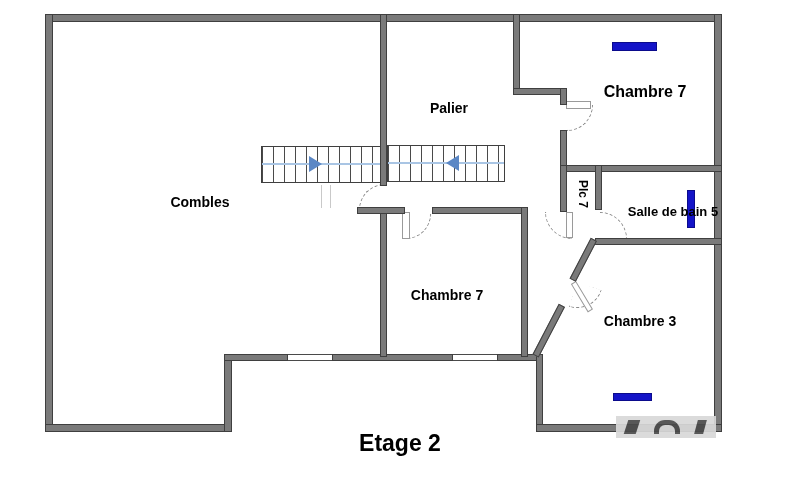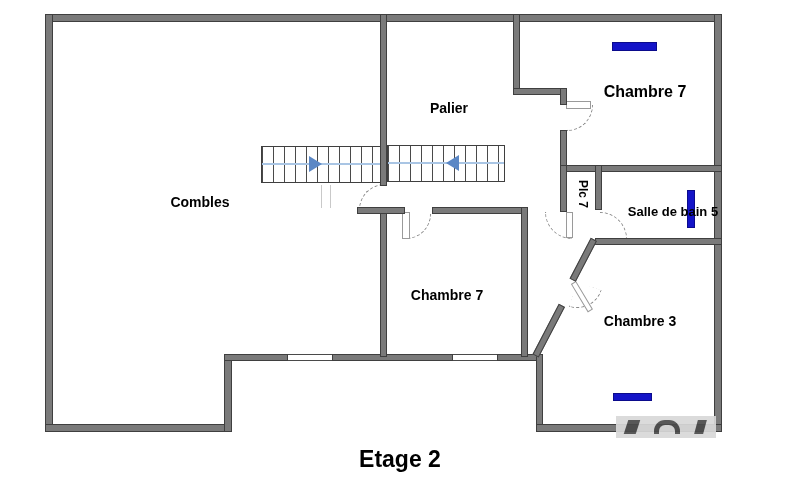--- a/index.html
+++ b/index.html
@@ -97,15 +97,15 @@
   </div>
 
   <div class="lbl" style="left:148px;top:194px;width:104px;font-size:14px;">Combles</div>
   <div class="lbl" style="left:409px;top:100px;width:80px;font-size:14px;text-align:center;">Palier</div>
   <div class="lbl" style="left:595px;top:83px;width:100px;font-size:16px;">Chambre 7</div>
   <div class="lbl" style="left:561px;top:187px;width:44px;font-size:12px;transform:rotate(90deg);">Plc 7</div>
   <div class="lbl" style="left:620px;top:204px;width:106px;font-size:13px;">Salle de bain 5</div>
   <div class="lbl" style="left:396px;top:287px;width:102px;font-size:14px;">Chambre 7</div>
   <div class="lbl" style="left:589px;top:313px;width:102px;font-size:14px;">Chambre 3</div>
 
-  <div class="lbl" style="left:318px;top:446px;width:164px;font-size:23px;">Etage 2</div>
+  <div class="lbl" style="left:318px;top:430px;width:164px;font-size:23px;">Etage 2</div>
 
 </div>
 
 </body></html>

